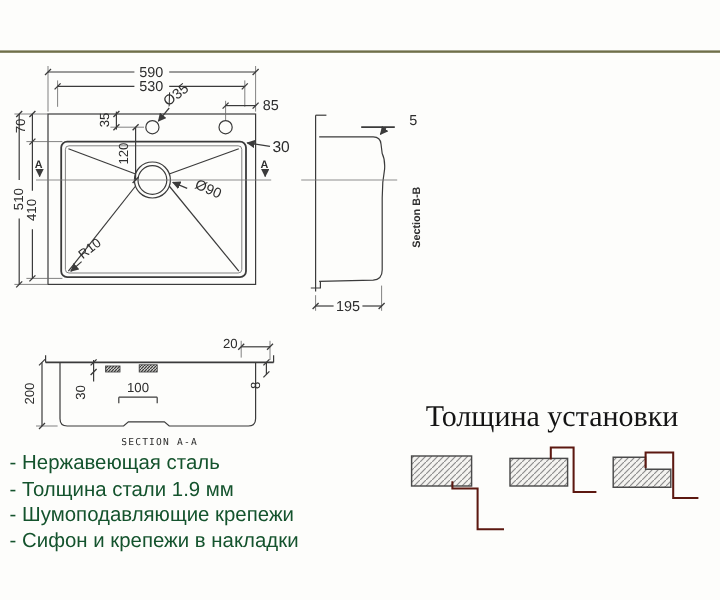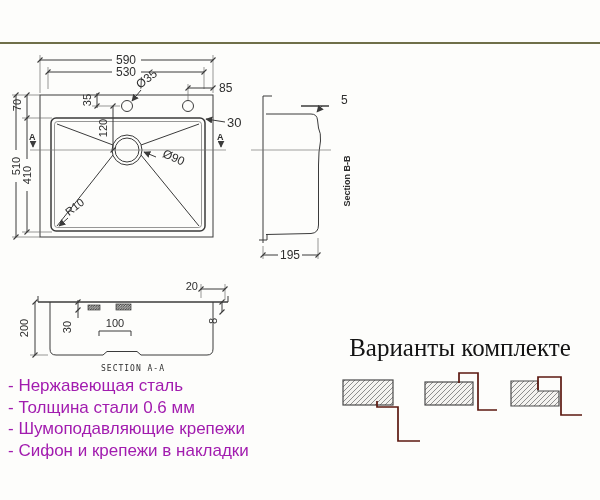--- a/index.html
+++ b/index.html
@@ -20,21 +20,21 @@
   .lnB{stroke:#3b3b3b;stroke-width:1.5;fill:none;}
   .ext{stroke:#6a6a6a;stroke-width:0.7;fill:none;}
   .tick{stroke:#3b3b3b;stroke-width:1.1;}
   .cl{stroke:#777;stroke-width:0.7;}
   .maroon{stroke:#5c1810;stroke-width:1.7;fill:none;}
   .ctop{fill:url(#hatch);stroke:#4a4a4a;stroke-width:1.2;}
   .install-title{
     position:absolute;left:330px;top:334px;width:260px;text-align:center;
     font-family:"Liberation Serif",serif;font-size:25px;color:#141414;
   }
-  .features{position:absolute;left:8px;top:375px;font-size:17px;line-height:21.5px;color:#a21caf;}
+  .features{position:absolute;left:8px;top:375px;font-size:17px;line-height:21.5px;color:#14532d;}
 </style>
 </head>
 <body>
 
 <div class="stage">
   <div class="divider"></div>
 
   <svg width="600" height="500" viewBox="0 0 600 500">
     <defs>
       <pattern id="hatch" patternUnits="userSpaceOnUse" width="5" height="5">
@@ -206,21 +206,21 @@
     <g>
       <rect x="425" y="382" width="48" height="23" class="ctop"></rect>
       <polyline points="459,383 459,373 478,373 478,410 497,410" class="maroon"></polyline>
     </g>
     <g>
       <polygon points="511,381 538,381 538,391 559,391 559,406 511,406" class="ctop"></polygon>
       <polyline points="538,390 538,377 561,377 561,415 582,415" class="maroon"></polyline>
     </g>
   </svg>
 
-  <div class="install-title">Варианты комплекте</div>
+  <div class="install-title">Толщина установки</div>
 
   <div class="features">
     <div>- Нержавеющая сталь</div>
-    <div>- Толщина стали 0.6 мм</div>
+    <div>- Толщина стали 1.9 мм</div>
     <div>- Шумоподавляющие крепежи</div>
     <div>- Сифон и крепежи в накладки</div>
   </div>
 </div>
 
 </body></html>

